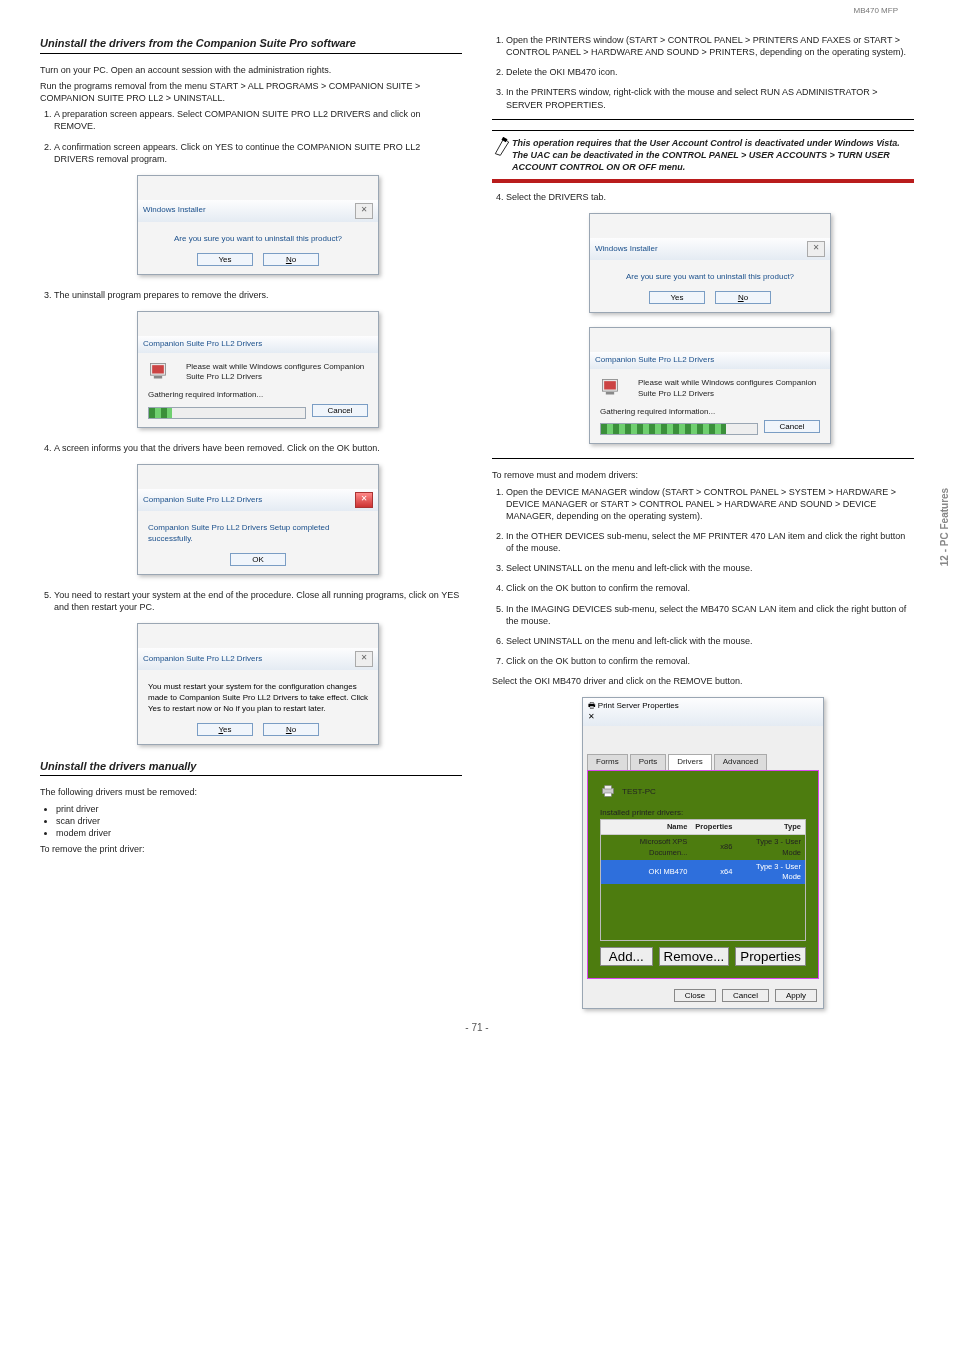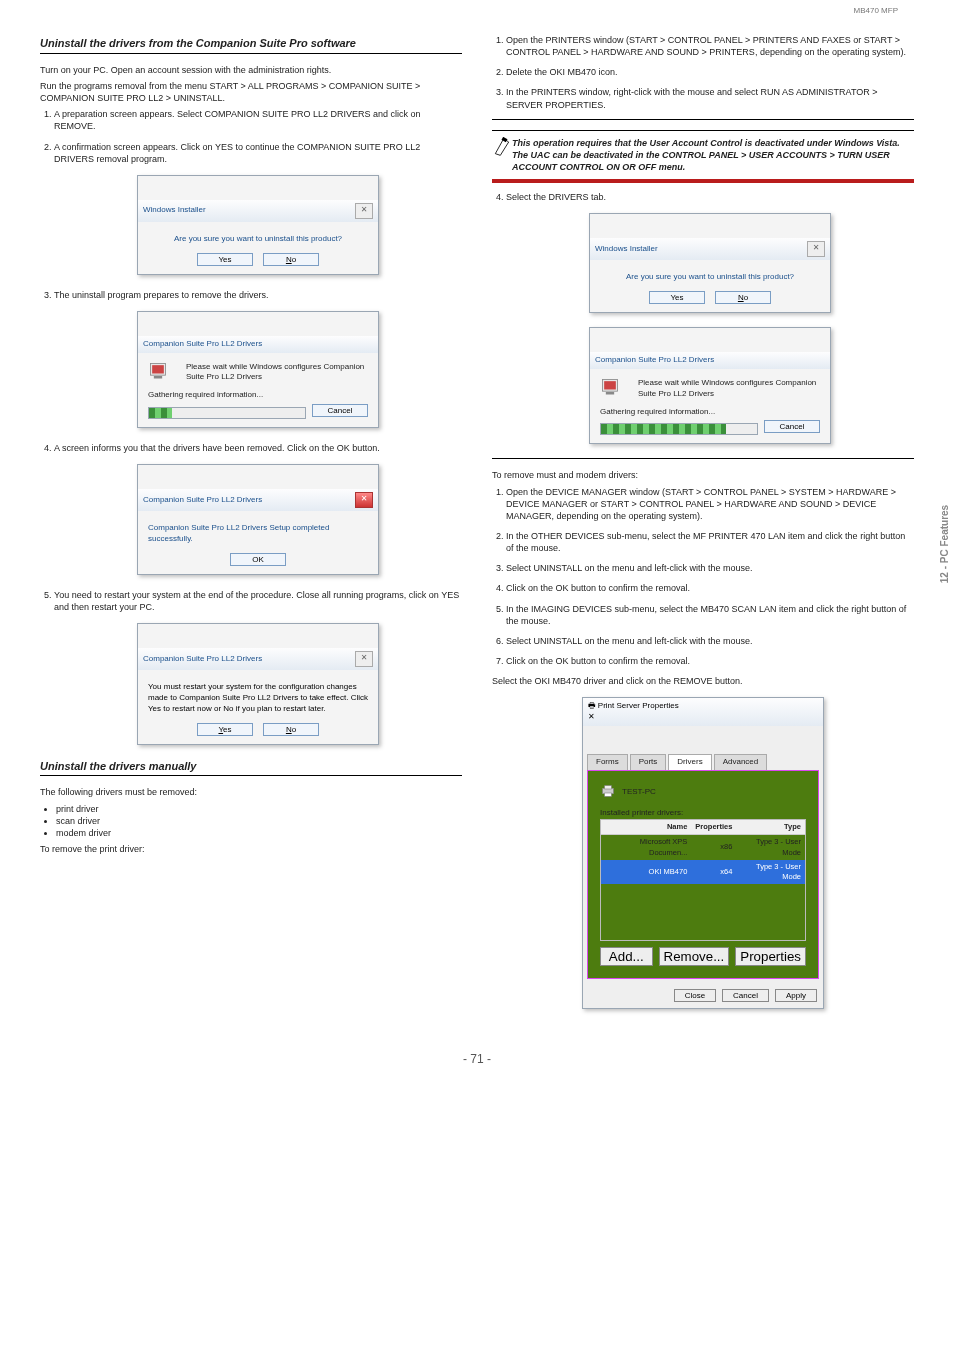--- a/index.html
+++ b/index.html
@@ -135,22 +135,22 @@
   .psp th,.psp td{padding:2px 4px;text-align:right;}
   .psp thead th{background:#f0f0f0;border-bottom:1px solid #ccc;}
   .psp tr.selected td{background:#2e6fdc;color:#fff;}
   .psp .tablewrap{border:1px solid #bbb;height:120px;overflow:hidden;}
   .psp .rowbtns{display:flex;justify-content:space-between;margin-top:6px;gap:6px;}
   .psp .rowbtns button{flex:1;padding:1px 4px;border:1px solid #888;background:#eee;}
   .psp .footer{display:flex;justify-content:flex-end;gap:6px;padding:6px;}
   .psp .footer button{padding:1px 10px;border:1px solid #888;background:#eee;font-size:8px;}
   
   .pagefoot{
-    display:flex;justify-content:center;margin-top:32px;
-    font-size:12px;color:#555;
+    display:flex;justify-content:center;margin-top:2px;
+    font-size:10px;color:#555;
   }
   .footer-right{
     position:absolute;right:16px;top:50%;
     transform:rotate(-90deg) translateX(50%);
     transform-origin:right top;
     font-size:10px;font-weight:bold;color:#888;
   }
   .brand-corner{
     position:absolute;right:56px;top:6px;font-size:8px;color:#777;
   }

